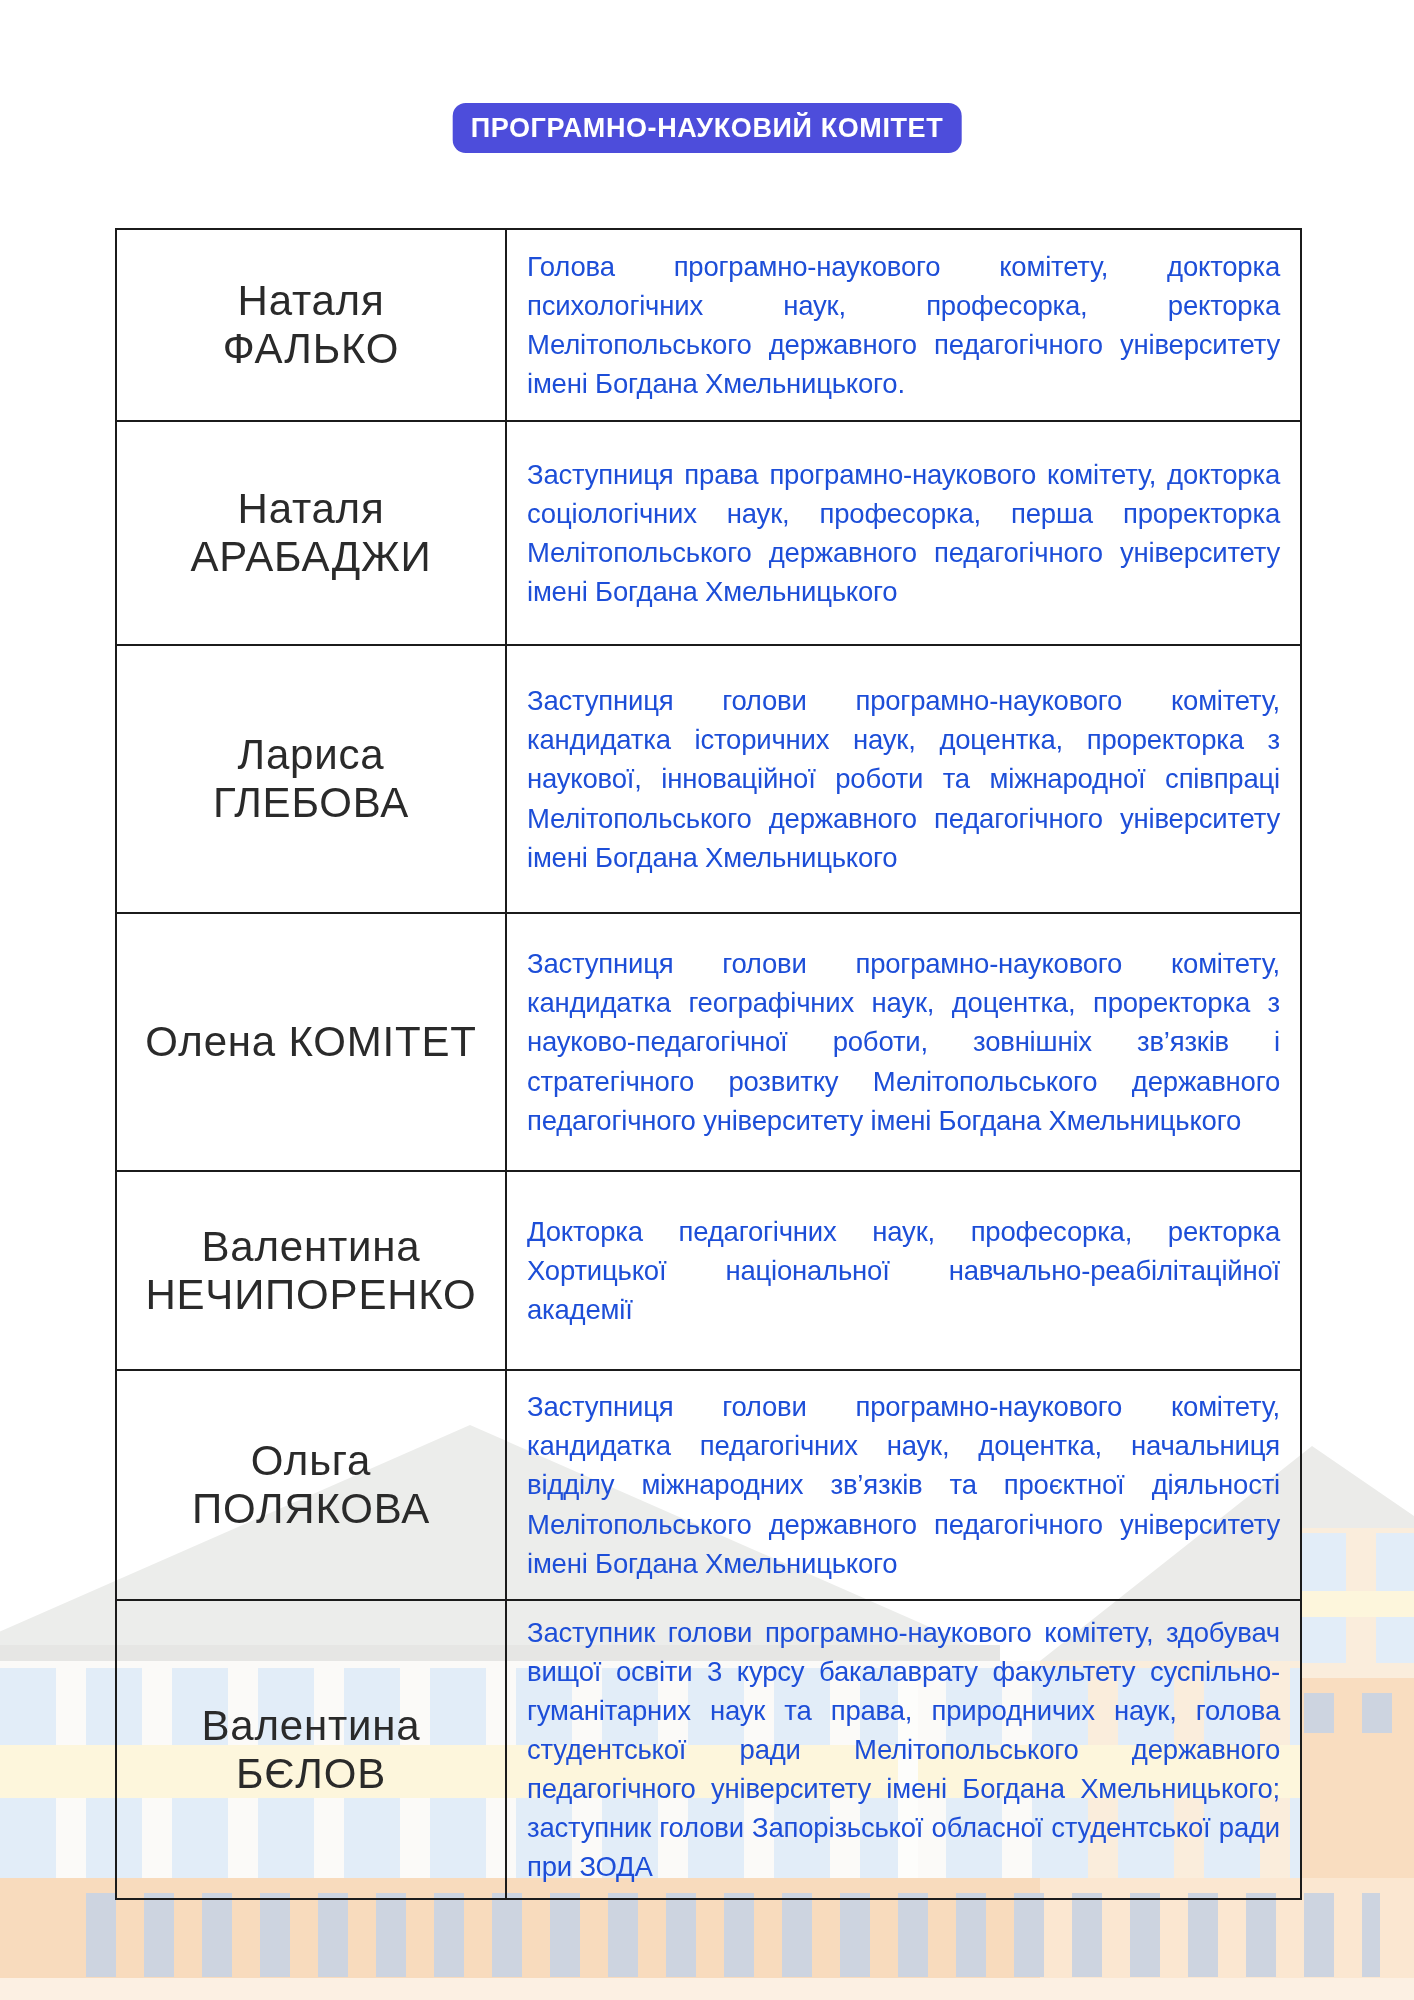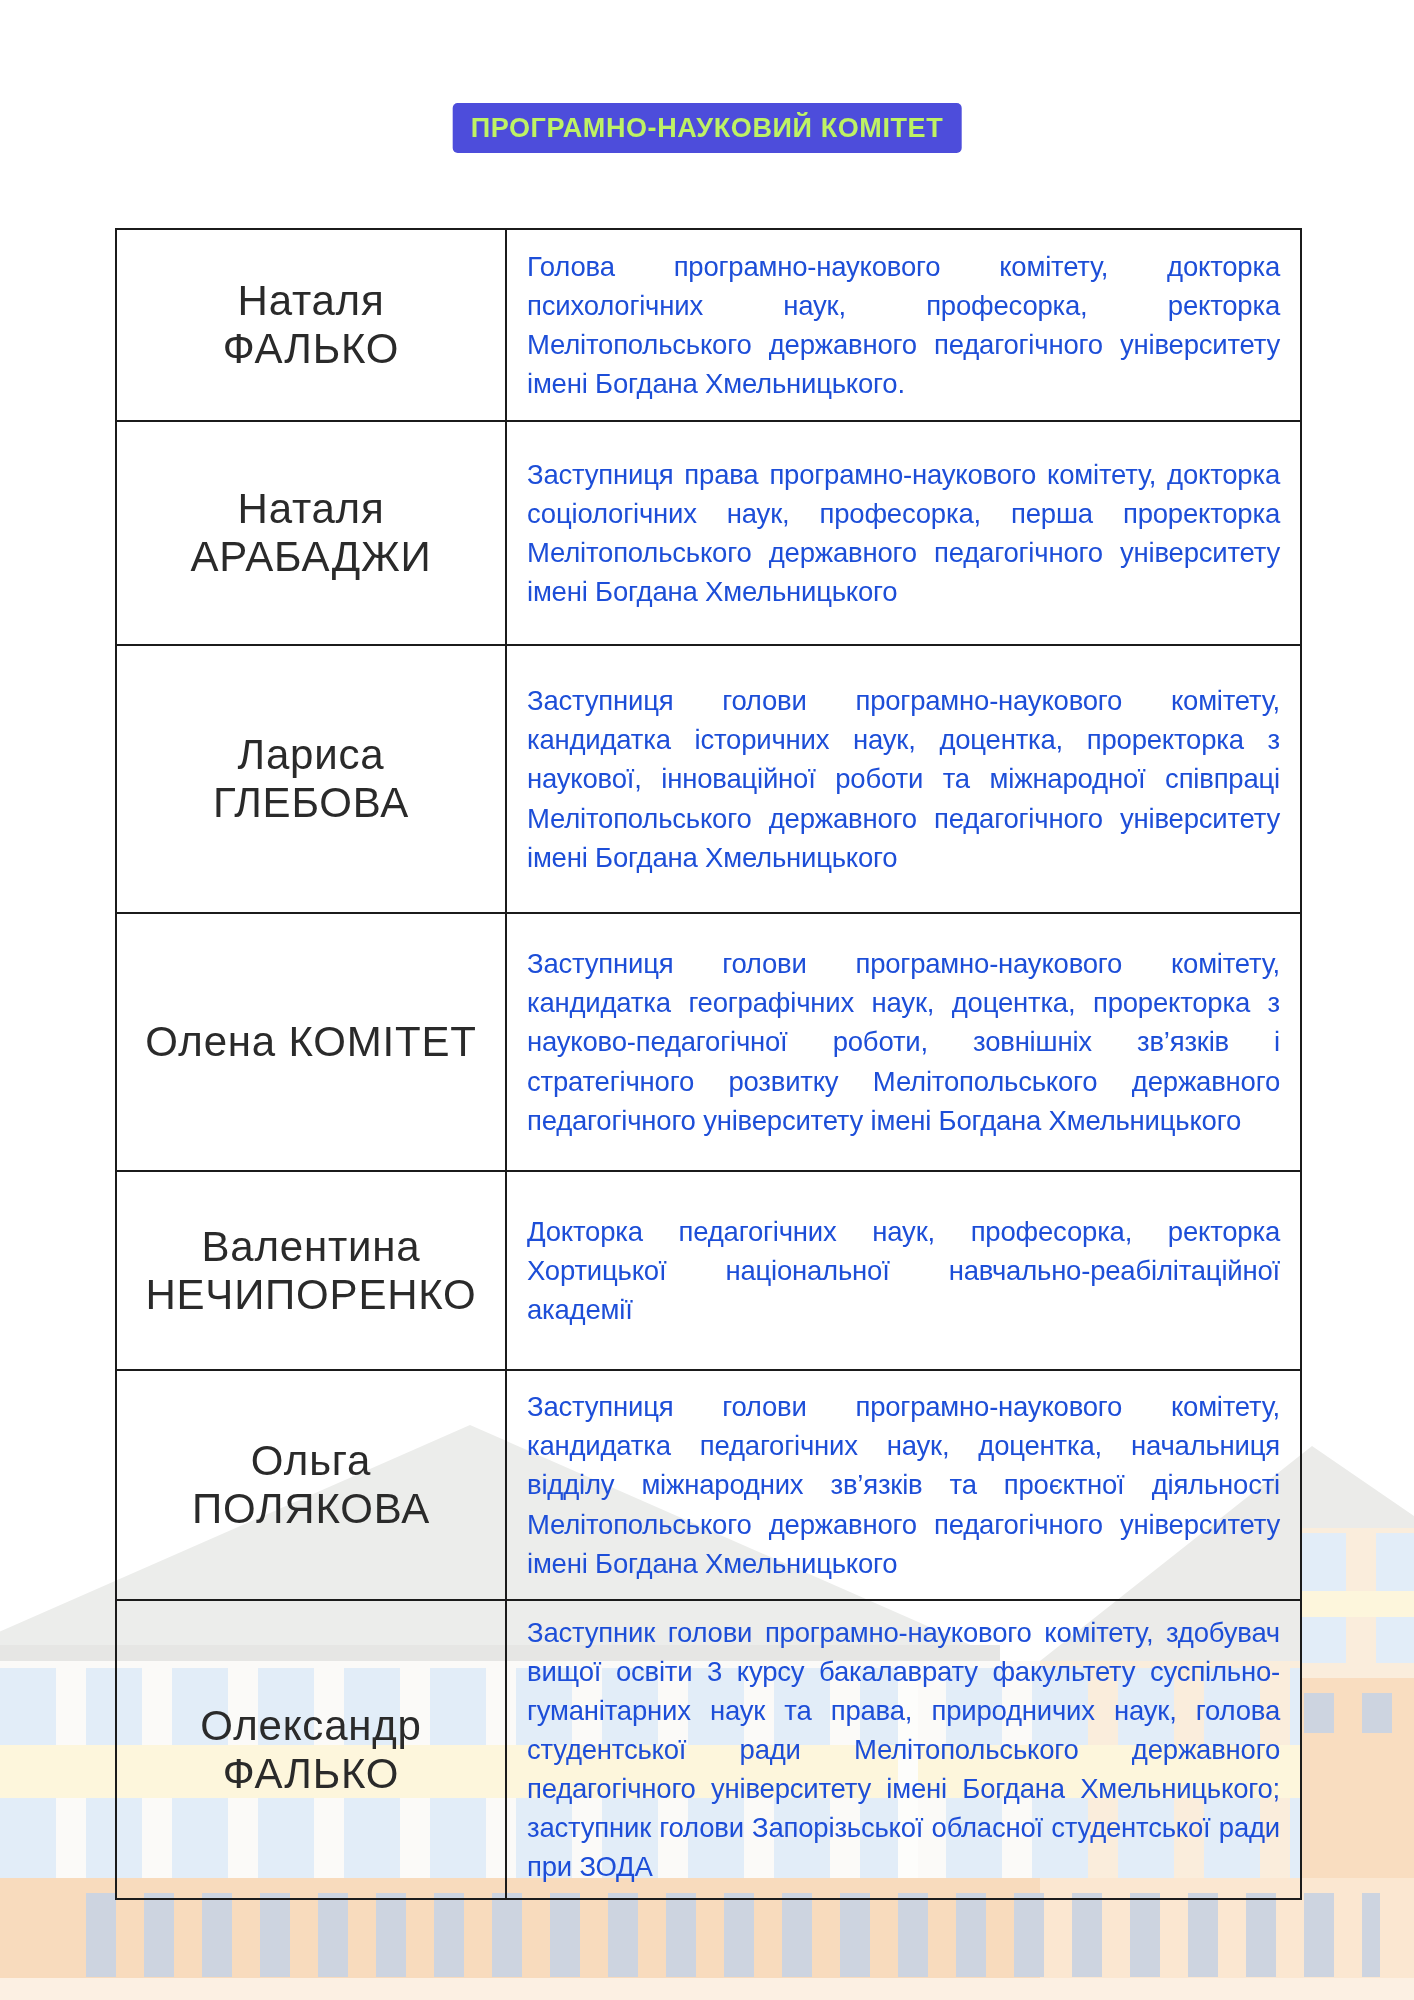--- a/index.html
+++ b/index.html
@@ -22,22 +22,22 @@
     width: 1414px;
     height: 2000px;
     z-index: 0;
   }
   .badge {
     position: absolute;
     top: 103px;
     left: 50%;
     transform: translateX(-50%);
     background: #4D4DDB;
-    color: #bef264;
-    border-radius: 5px;
+    color: #ffffff;
+    border-radius: 13px;
     padding: 0 18px;
     height: 50px;
     line-height: 50px;
     font-size: 27px;
     font-weight: bold;
     letter-spacing: 0.6px;
     white-space: nowrap;
     z-index: 2;
   }
   table.committee {
@@ -150,19 +150,19 @@
       </tr>
       <tr class="r4">
         <td class="name-cell">Валентина НЕЧИПОРЕНКО</td>
         <td class="desc-cell">Докторка педагогічних наук, професорка, ректорка Хортицької національної навчально-реабілітаційної академії</td>
       </tr>
       <tr class="r5">
         <td class="name-cell">Ольга ПОЛЯКОВА</td>
         <td class="desc-cell">Заступниця голови програмно-наукового комітету, кандидатка педагогічних наук, доцентка, начальниця відділу міжнародних зв’язків та проєктної діяльності Мелітопольського державного педагогічного університету імені Богдана Хмельницького</td>
       </tr>
       <tr class="r6">
-        <td class="name-cell">Олександр ФАЛЬКО</td>
+        <td class="name-cell">Валентина БЄЛОВ</td>
         <td class="desc-cell">Заступник голови програмно-наукового комітету, здобувач вищої освіти 3 курсу бакалаврату факультету суспільно-гуманітарних наук та права, природничих наук, голова студентської ради Мелітопольського державного педагогічного університету імені Богдана Хмельницького; заступник голови Запорізьської обласної студентської ради при ЗОДА</td>
       </tr>
     </tbody>
   </table>
 
 </div>
 
 </body></html>

